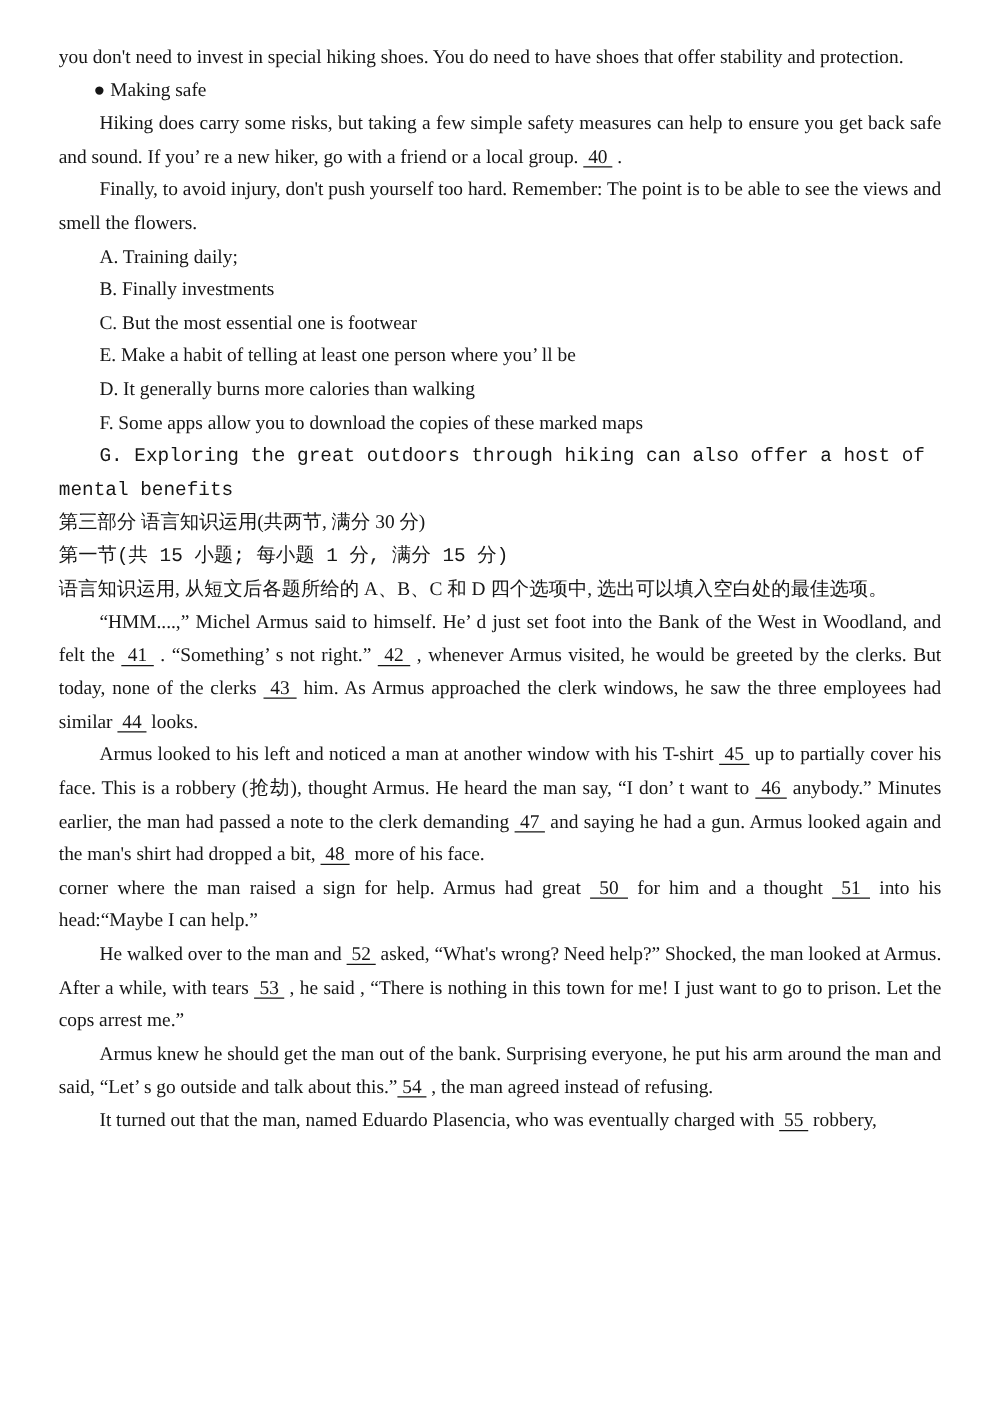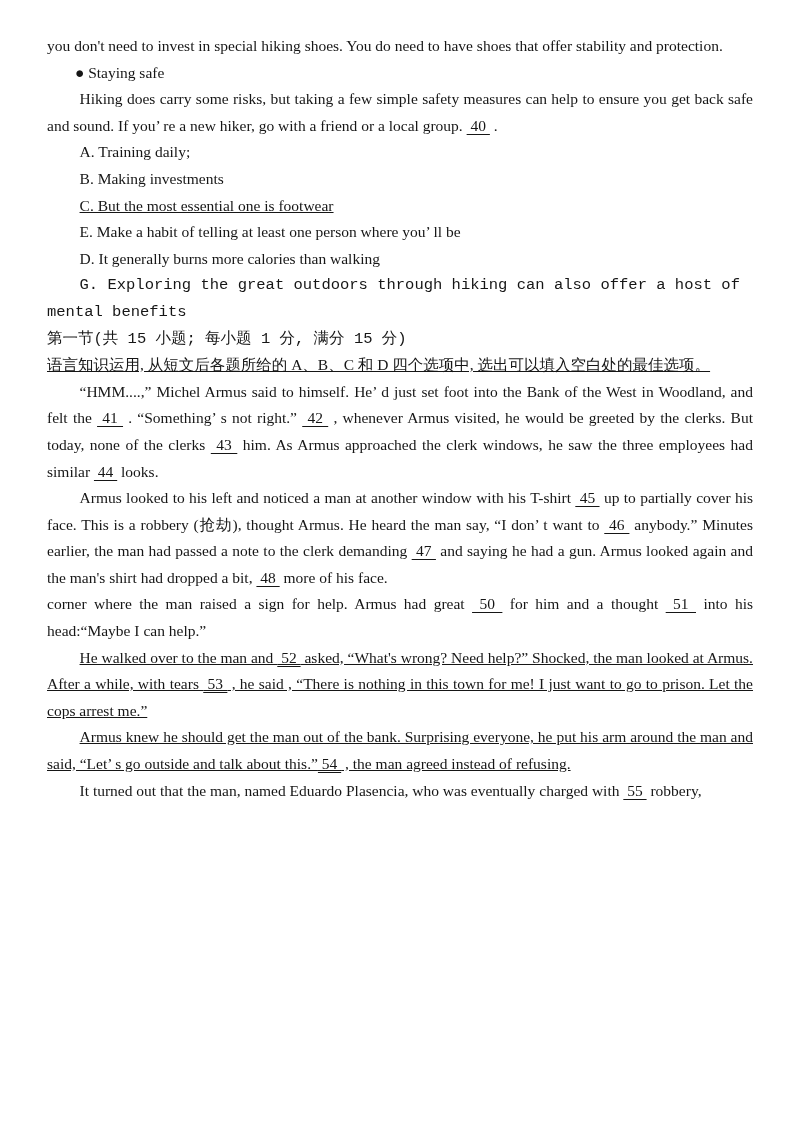--- a/index.html
+++ b/index.html
@@ -26,43 +26,46 @@
   p.para {
     margin: 0;
     padding: 0;
   }
   .justify { text-align: justify; }
   .indent  { text-indent: 2.1em; }
   .bullet  { text-indent: 1.8em; }
   .option  { text-indent: 2.1em; }
   .gap-xs { margin-top: 2px; }
   .gap-s  { margin-top: 7px; font-family: Liberation Mono, monospace; }
-  .gap-m  { margin-top: 10px; text-decoration: underline; }
+  .gap-m  { margin-top: 10px; }
   .gap-l  { margin-top: 14px; }
   .gap-xl { margin-top: 22px; }
   .blank {
     text-decoration: underline;
     text-underline-offset: 3px;
     white-space: pre;
   }
 </style>
 </head>
 <body>
 
 <div class="doc">
   <div>
       <p class="para justify">you don't need to invest in special hiking shoes. You do need to have shoes that offer stability and protection.</p>
-      <p class="para bullet">● Staying safe</p>
+      <p class="para bullet">● Making safe</p>
       <p class="para indent justify">Hiking does carry some risks, but taking a few simple safety measures can help to ensure you get back safe and sound. If you’ re a new hiker, go with a friend or a local group. <span class="blank">&nbsp;40&nbsp;</span> .</p>
+      <p class="para indent justify gap-xs">Finally, to avoid injury, don't push yourself too hard. Remember: The point is to be able to see the views and smell the flowers.</p>
       <p class="para option gap-xl">A. Training daily;</p>
-      <p class="para option">B. Making investments</p>
+      <p class="para option">B. Finally investments</p>
       <p class="para option gap-m">C. But the most essential one is footwear</p>
       <p class="para option">E. Make a habit of telling at least one person where you’ ll be</p>
       <p class="para option">D. It generally burns more calories than walking</p>
+      <p class="para option gap-m">F. Some apps allow you to download the copies of these marked maps</p>
       <p class="para option gap-s">G. Exploring the great outdoors through hiking can also offer a host of mental benefits</p>
+      <p class="para gap-m">第三部分 语言知识运用(共两节, 满分 30 分)</p>
       <p class="para gap-s">第一节(共 15 小题; 每小题 1 分, 满分 15 分)</p>
       <p class="para gap-m">语言知识运用, 从短文后各题所给的 A、B、C 和 D 四个选项中, 选出可以填入空白处的最佳选项。</p>
       <p class="para indent justify gap-xs">“HMM....,” Michel Armus said to himself. He’ d just set foot into the Bank of the West in Woodland, and felt the <span class="blank">&nbsp;41&nbsp;</span> . “Something’ s not right.” <span class="blank">&nbsp;42&nbsp;</span> , whenever Armus visited, he would be greeted by the clerks. But today, none of the clerks <span class="blank">&nbsp;43&nbsp;</span> him. As Armus approached the clerk windows, he saw the three employees had similar <span class="blank">&nbsp;44&nbsp;</span> looks.</p>
       <p class="para indent justify">Armus looked to his left and noticed a man at another window with his T-shirt <span class="blank">&nbsp;45&nbsp;</span> up to partially cover his face. This is a robbery (抢劫), thought Armus. He heard the man say, “I don’ t want to <span class="blank">&nbsp;46&nbsp;</span> anybody.” Minutes earlier, the man had passed a note to the clerk demanding <span class="blank">&nbsp;47&nbsp;</span> and saying he had a gun. Armus looked again and the man's shirt had dropped a bit, <span class="blank">&nbsp;48&nbsp;</span> more of his face.</p>
       <p class="para justify gap-l">corner where the man raised a sign for help. Armus had great <span class="blank">&nbsp;50&nbsp;</span> for him and a thought <span class="blank">&nbsp;51&nbsp;</span> into his head:“Maybe I can help.”</p>
       <p class="para indent justify gap-m">He walked over to the man and <span class="blank">&nbsp;52&nbsp;</span> asked, “What's wrong? Need help?” Shocked, the man looked at Armus. After a while, with tears <span class="blank">&nbsp;53&nbsp;</span> , he said , “There is nothing in this town for me! I just want to go to prison. Let the cops arrest me.”</p>
       <p class="para indent justify gap-m">Armus knew he should get the man out of the bank. Surprising everyone, he put his arm around the man and said, “Let’ s go outside and talk about this.”<span class="blank">&nbsp;54&nbsp;</span> , the man agreed instead of refusing.</p>
       <p class="para indent justify gap-l">It turned out that the man, named Eduardo Plasencia, who was eventually charged with <span class="blank">&nbsp;55&nbsp;</span> robbery,</p>
     </div>
 </div>

